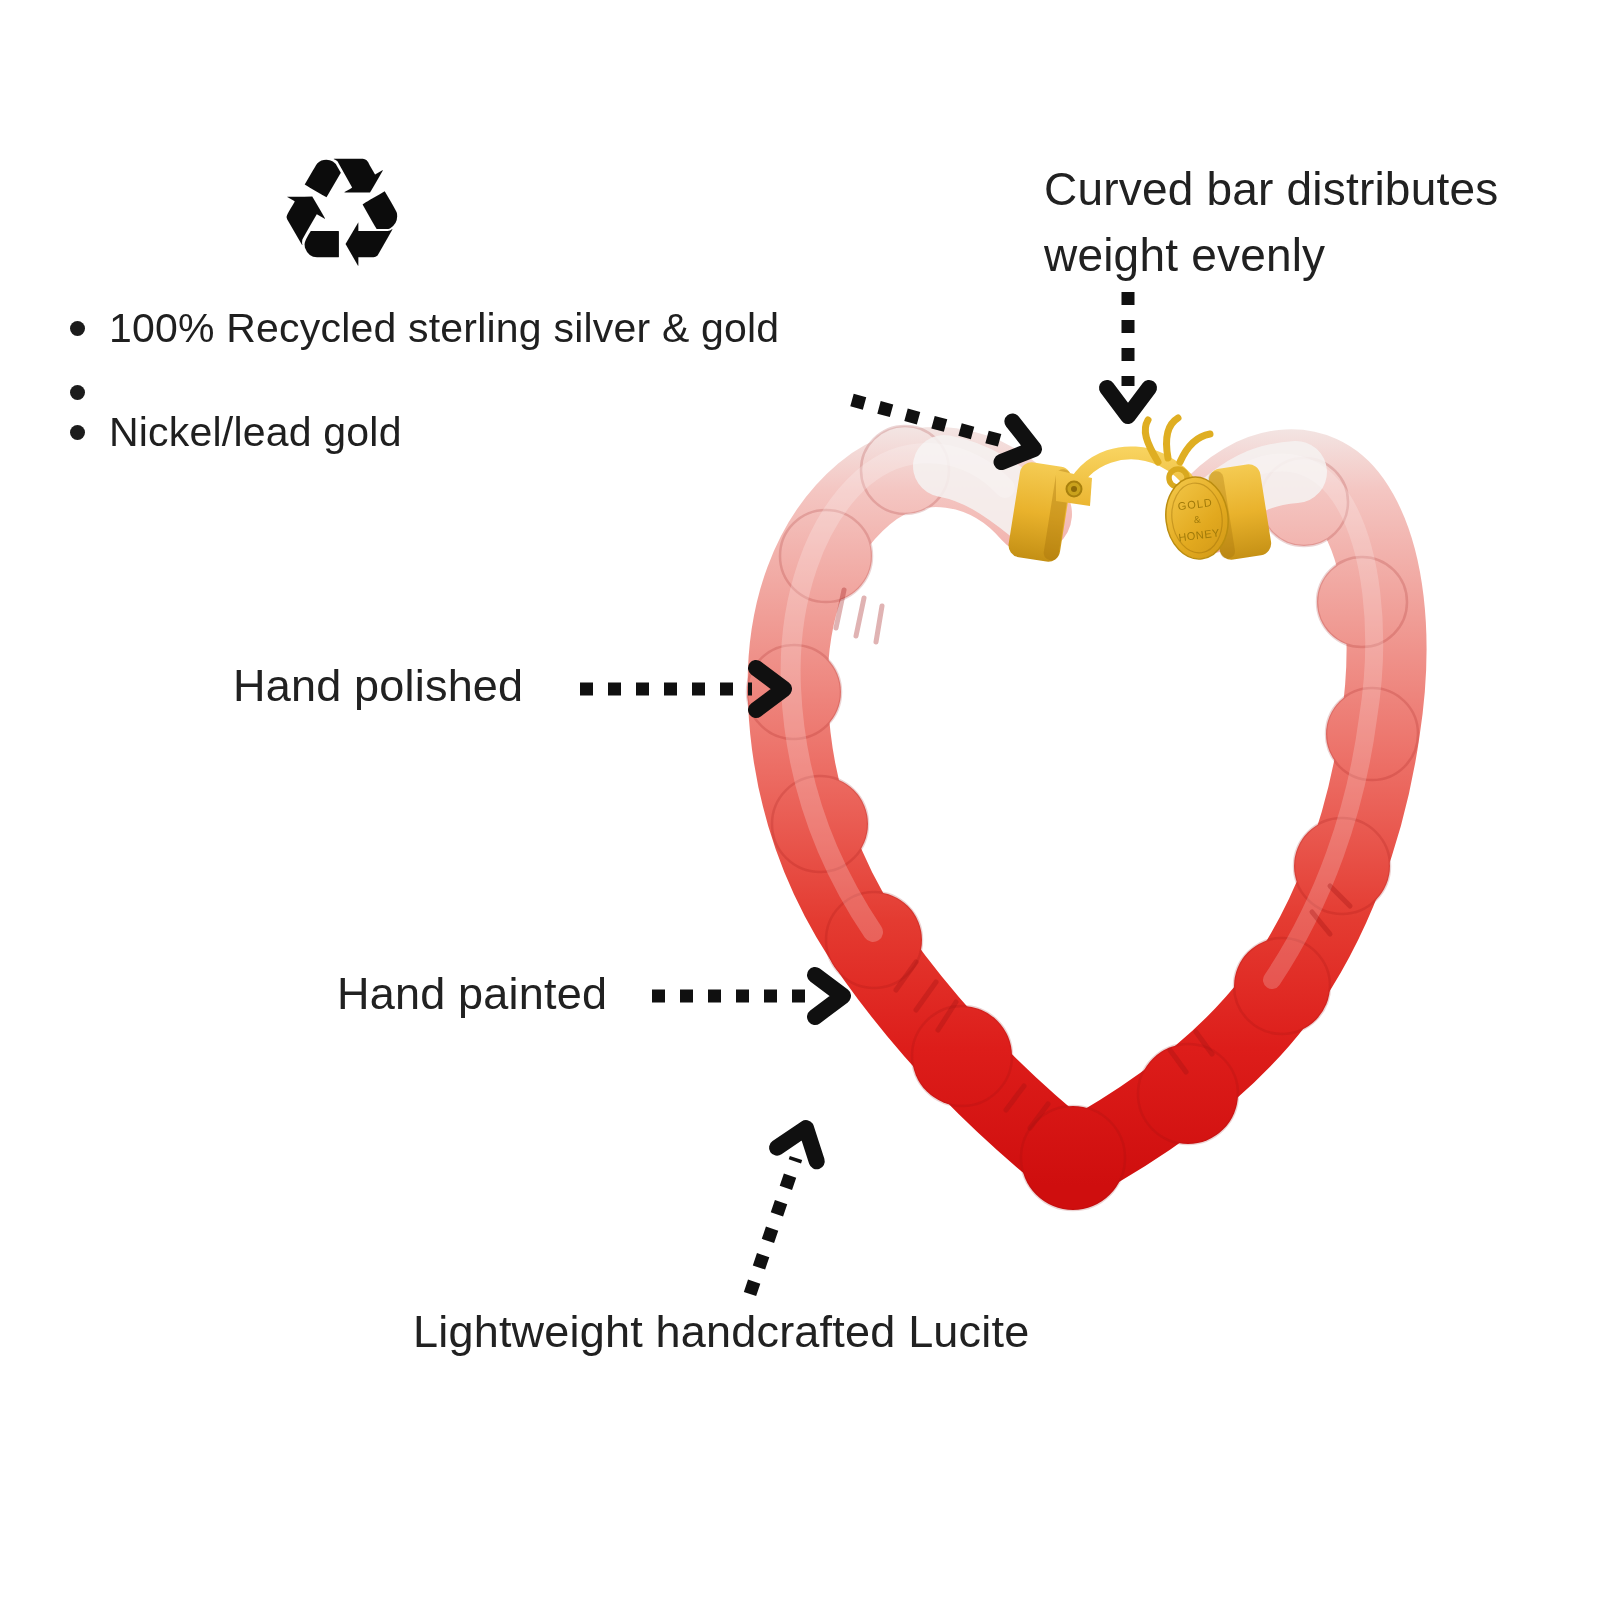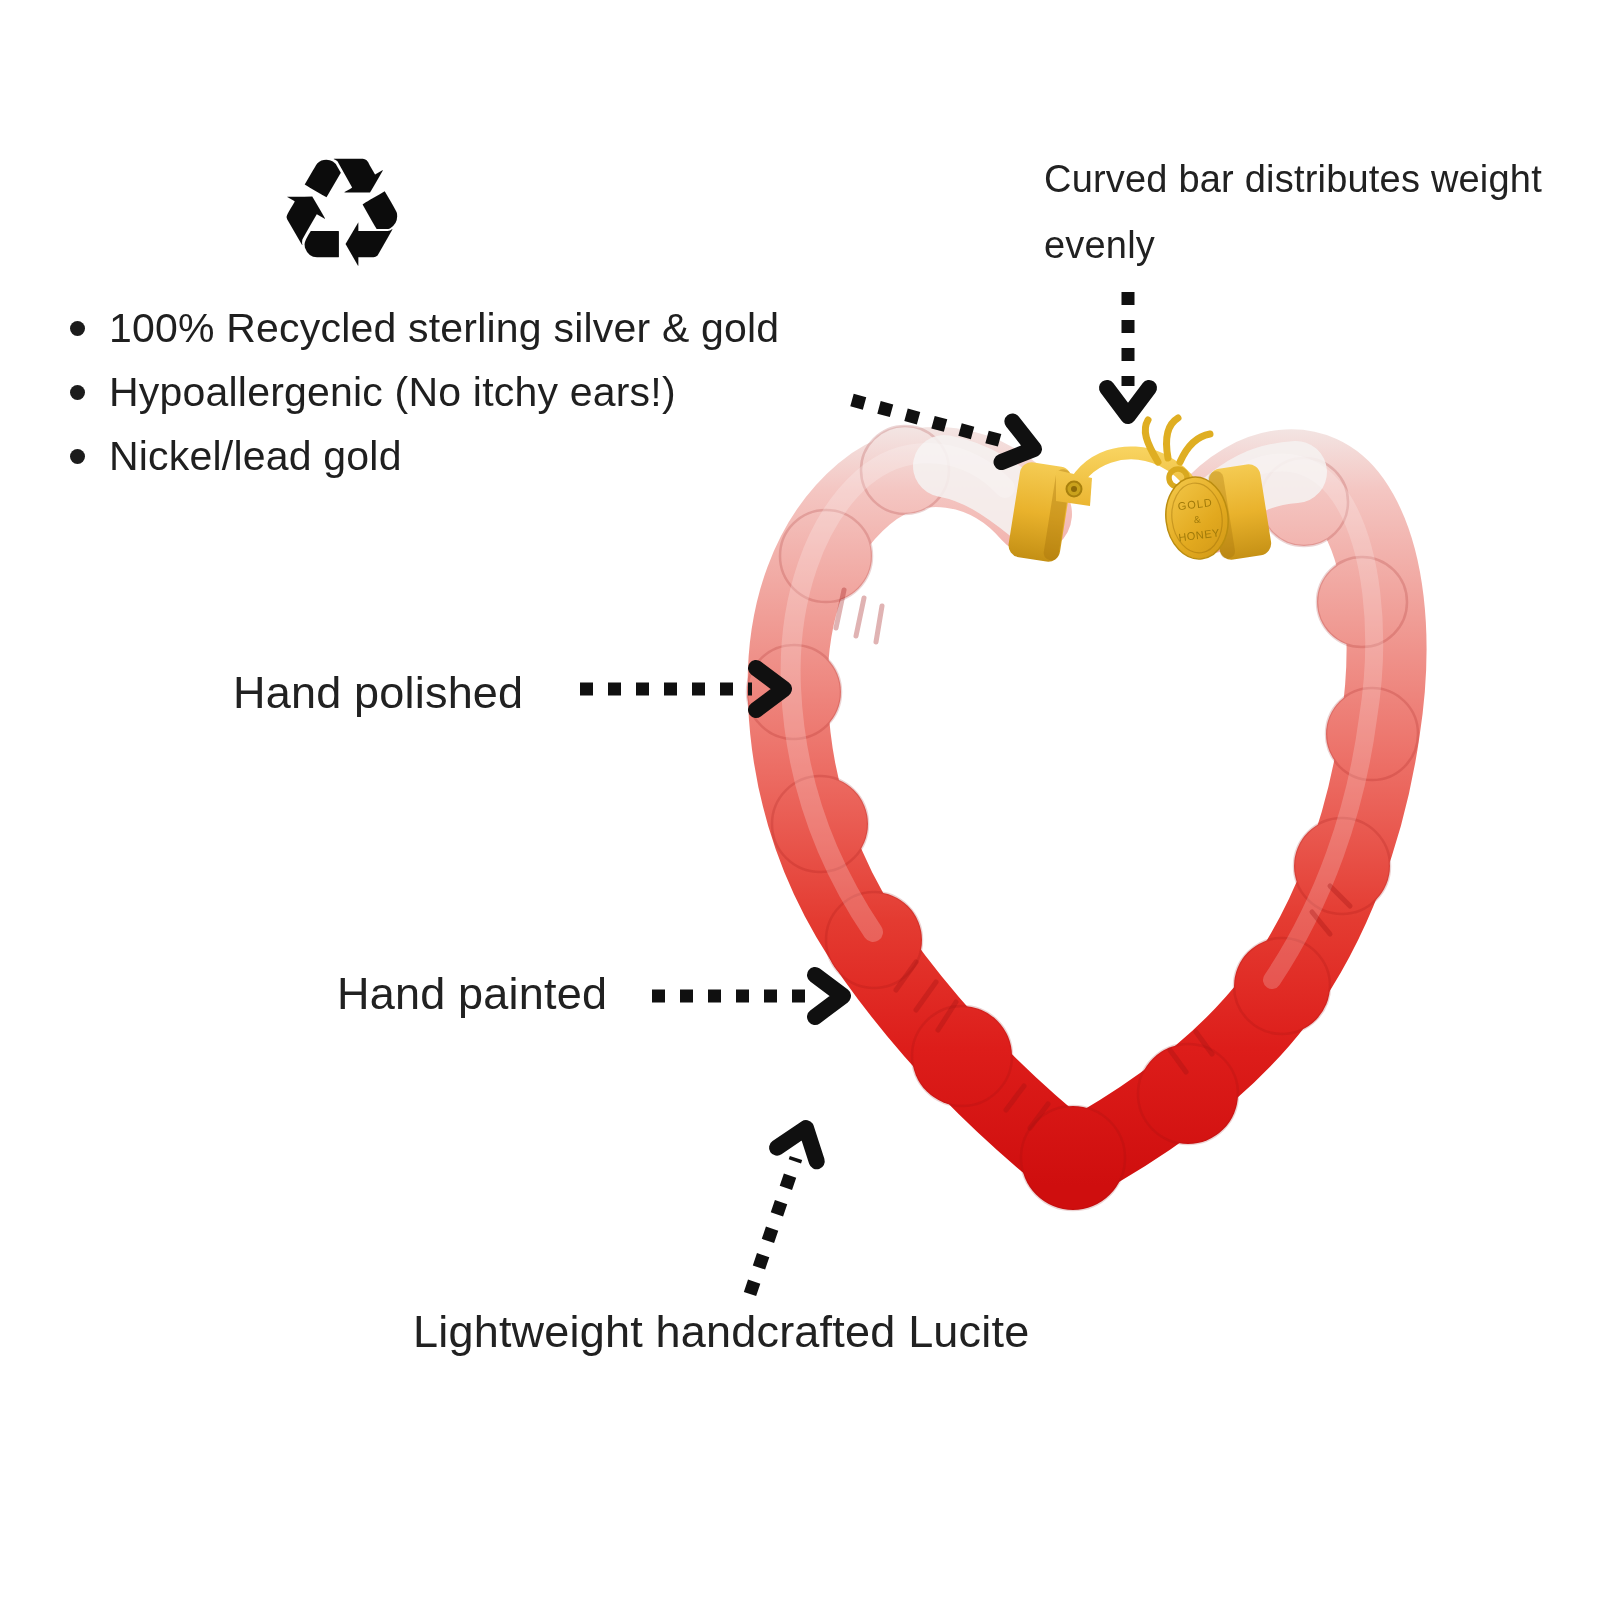--- a/index.html
+++ b/index.html
@@ -20,43 +20,42 @@
     left:70px;top:296px;margin:0;padding:0;list-style:none;
     font-size:41px;line-height:64px;letter-spacing:.2px;
   }
   .features li{display:flex;align-items:flex-start;text-align:center;}
   .features .dot{
     flex:0 0 auto;width:15px;height:15px;border-radius:50%;
     background:#1c1c1c;margin:25px 24px 0 0;
   }
   .callout{font-size:45px;letter-spacing:.2px;white-space:nowrap;color:#212121;}
   .callout-curved{
-    left:1044px;top:146px;width:540px;white-space:normal;
-    font-size:38px;line-height:66px;
-  }
-  .callout-polished{left:233px;top:660px;margin-top:7px;}
+    left:1044px;top:156px;width:540px;white-space:normal;
+    font-size:46px;line-height:66px;
+  }
+  .callout-polished{left:233px;top:660px;}
   .callout-painted{left:337px;top:968px;}
   .callout-lucite{left:413px;top:1306px;}
   svg text{font-family:"Liberation Sans","DejaVu Sans",sans-serif;}
 </style>
 </head>
 <body>
 
 <div class="canvas">
 
   <div class="abs recycle">♻</div>
 
   <ul class="abs features">
     <li>
       <span class="dot"></span>
       <span>100% Recycled sterling silver &amp; gold</span>
     </li>
     <li>
       <span class="dot"></span>
-      <span>Hypoallergenic (No itchy ears!)</span>
     </li>
     <li>
       <span class="dot"></span>
       <span>Nickel/lead gold</span>
     </li>
   </ul>
 
   <div class="abs callout callout-curved">Curved bar distributes weight evenly</div>
   <div class="abs callout callout-polished">Hand polished</div>
   <div class="abs callout callout-painted">Hand painted</div>

